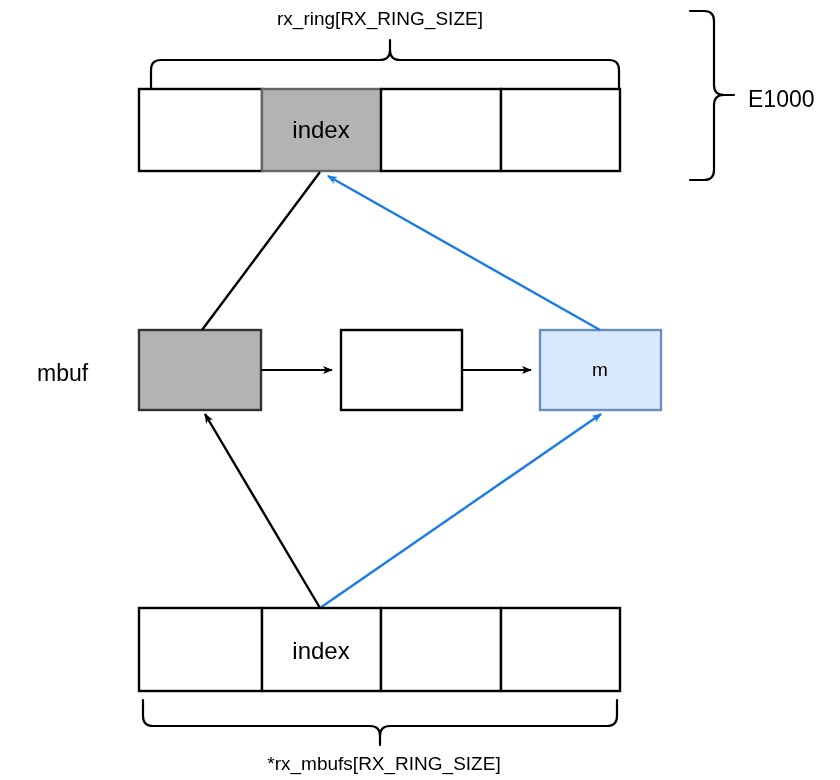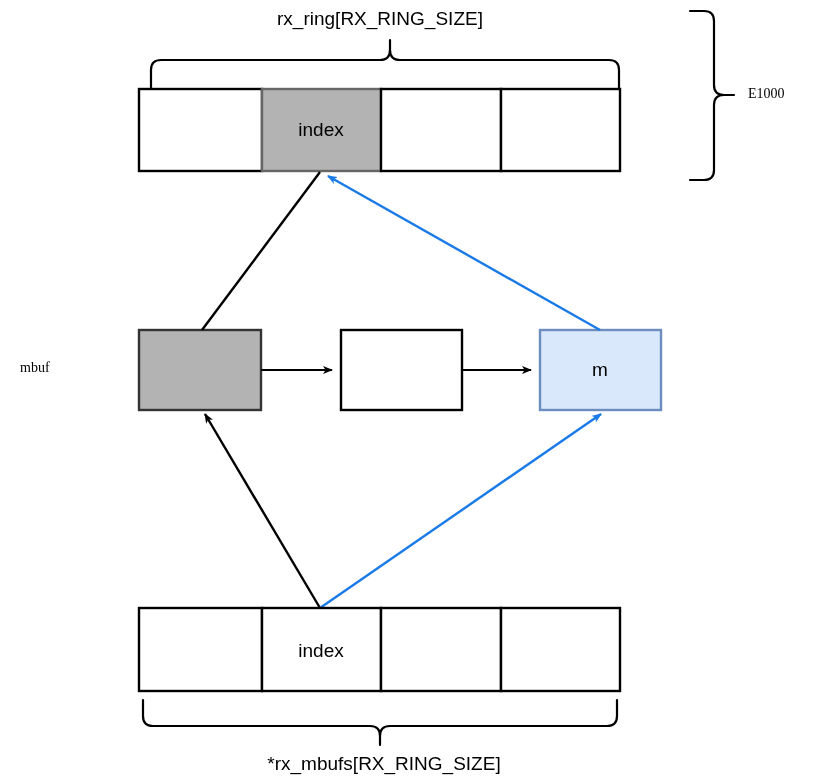--- a/index.html
+++ b/index.html
@@ -33,28 +33,27 @@
     position: absolute;
     font-family: "Liberation Sans", sans-serif;
     color: #000000;
     white-space: nowrap;
     text-align: center;
   }
   .caption {
     font-size: 19px;
   }
   .cell-label {
-    font-size: 19px;
+    font-size: 24px;
   }
   .box-label {
     font-size: 19px;
   }
   .side-label {
-    font-size: 14px;
-    font-family: Liberation Serif, serif;
+    font-size: 23px;
   }
   .center-x {
     transform: translateX(-50%);
   }
   .center-xy {
     transform: translate(-50%, -50%);
   }
 </style>
 </head>
 <body>
@@ -128,21 +127,21 @@
 
   <div class="caption center-x" style="left:380px; top:8px;">rx_ring[RX_RING_SIZE]</div>
 
   <div class="cell-label center-xy" style="left:200px; top:130px;"></div>
   <div class="cell-label center-xy" style="left:321px; top:130px;">index</div>
   <div class="cell-label center-xy" style="left:441px; top:130px;"></div>
   <div class="cell-label center-xy" style="left:560px; top:130px;"></div>
 
   <div class="side-label" style="left:748px; top:86px;">E1000</div>
 
-  <div class="side-label" style="left:20px; top:360px;">mbuf</div>
+  <div class="side-label" style="left:37px; top:360px;">mbuf</div>
 
   <div class="box-label center-xy" style="left:200px; top:370px;"></div>
   <div class="box-label center-xy" style="left:401px; top:370px;"></div>
   <div class="box-label center-xy" style="left:600px; top:370px;">m</div>
 
   <div class="cell-label center-xy" style="left:200px; top:651px;"></div>
   <div class="cell-label center-xy" style="left:321px; top:651px;">index</div>
   <div class="cell-label center-xy" style="left:441px; top:651px;"></div>
   <div class="cell-label center-xy" style="left:560px; top:651px;"></div>
 

